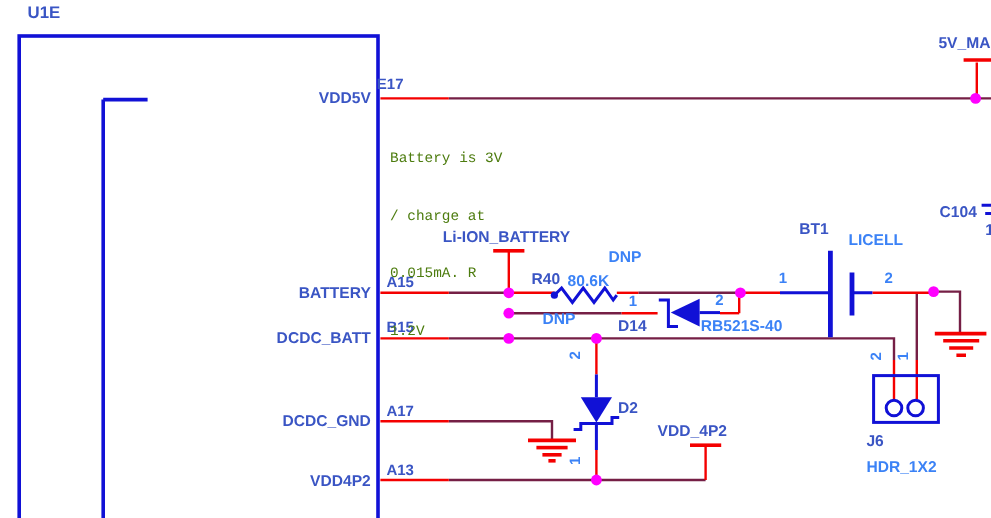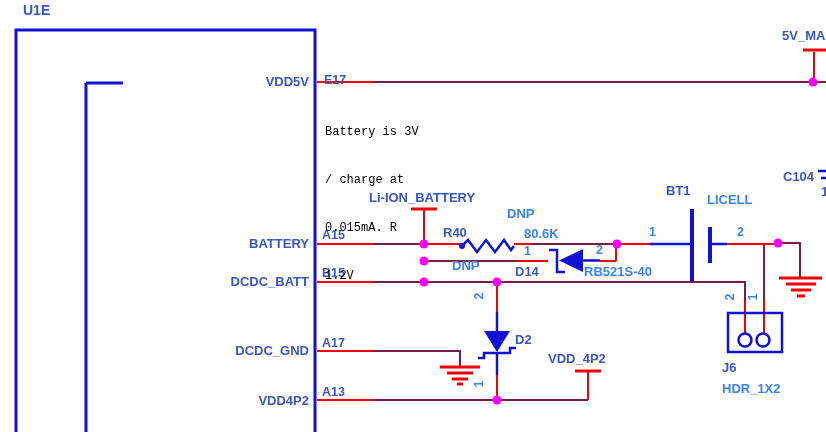--- a/index.html
+++ b/index.html
@@ -7,21 +7,21 @@
          font-family:"Liberation Sans",sans-serif;}
   svg{position:absolute;left:0;top:0;}
   .lbl{position:absolute;font:600 13px "Liberation Sans",sans-serif;color:#3a55c4;
        white-space:nowrap;line-height:14px;}
   .blk{color:#3b82f6;}
   .pn{font-size:12.5px;}
   .rot{width:14px;height:14px;text-align:center;transform:rotate(-90deg);transform-origin:center;}
   .ralign{text-align:right;}
   .refbold{font-weight:700;font-size:14px;}
   .note{position:absolute;font:12px "Liberation Mono","DejaVu Sans Mono",monospace;
-        color:#000000;line-height:16px;white-space:pre;}
+        color:#4d7c0f;line-height:16px;white-space:pre;}
 </style>
 </head>
 <body>
 
 <div id="stage">
 
   <svg width="826" height="432" viewBox="0 0 826 432">
 
     <g stroke="#1111d6" stroke-width="3" fill="none">
       <rect x="16" y="30" width="299" height="412"></rect>
@@ -129,40 +129,40 @@
     </g>
   </svg>
 
   <div class="lbl refbold" style="left:23px;top:3px;">U1E</div>
   <div class="lbl ralign" style="right:517px;top:75px;">VDD5V</div>
   <div class="lbl ralign" style="right:517px;top:237px;">BATTERY</div>
   <div class="lbl ralign" style="right:517px;top:275px;">DCDC_BATT</div>
   <div class="lbl ralign" style="right:517px;top:344px;">DCDC_GND</div>
   <div class="lbl ralign" style="right:517px;top:394px;">VDD4P2</div>
 
-  <div class="lbl pn" style="left:324px;top:63px;margin-top:10px;">E17</div>
+  <div class="lbl pn" style="left:314px;top:63px;">E17</div>
   <div class="lbl pn" style="left:322px;top:228px;">A15</div>
   <div class="lbl pn" style="left:322px;top:266px;">B15</div>
   <div class="lbl pn" style="left:322px;top:336px;">A17</div>
   <div class="lbl pn" style="left:322px;top:385px;">A13</div>
 
   <div class="note" style="left:325px;top:92px;">
     <div>Battery is 3V</div>
     <div>/ charge at</div>
     <div>0.015mA. R</div>
     <div>1.2V</div>
   </div>
 
   <div class="lbl" style="left:369px;top:191px;">Li-ION_BATTERY</div>
   <div class="lbl" style="left:782px;top:29px;">5V_MA</div>
   <div class="lbl" style="left:548px;top:352px;">VDD_4P2</div>
 
   <div class="lbl" style="left:443px;top:226px;">R40</div>
   <div class="lbl blk" style="left:507px;top:207px;">DNP</div>
-  <div class="lbl blk" style="left:524px;top:227px;">80.6K</div>
+  <div class="lbl blk" style="left:473px;top:227px;">80.6K</div>
 
   <div class="lbl blk" style="left:452px;top:259px;">DNP</div>
   <div class="lbl blk pn" style="left:524px;top:244px;">1</div>
   <div class="lbl blk pn" style="left:596px;top:243px;">2</div>
   <div class="lbl" style="left:515px;top:265px;">D14</div>
   <div class="lbl blk" style="left:584px;top:265px;">RB521S-40</div>
 
   <div class="lbl" style="left:515px;top:333px;">D2</div>
   <div class="lbl blk pn rot" style="left:472px;top:289px;">2</div>
   <div class="lbl blk pn rot" style="left:472px;top:377px;">1</div>

